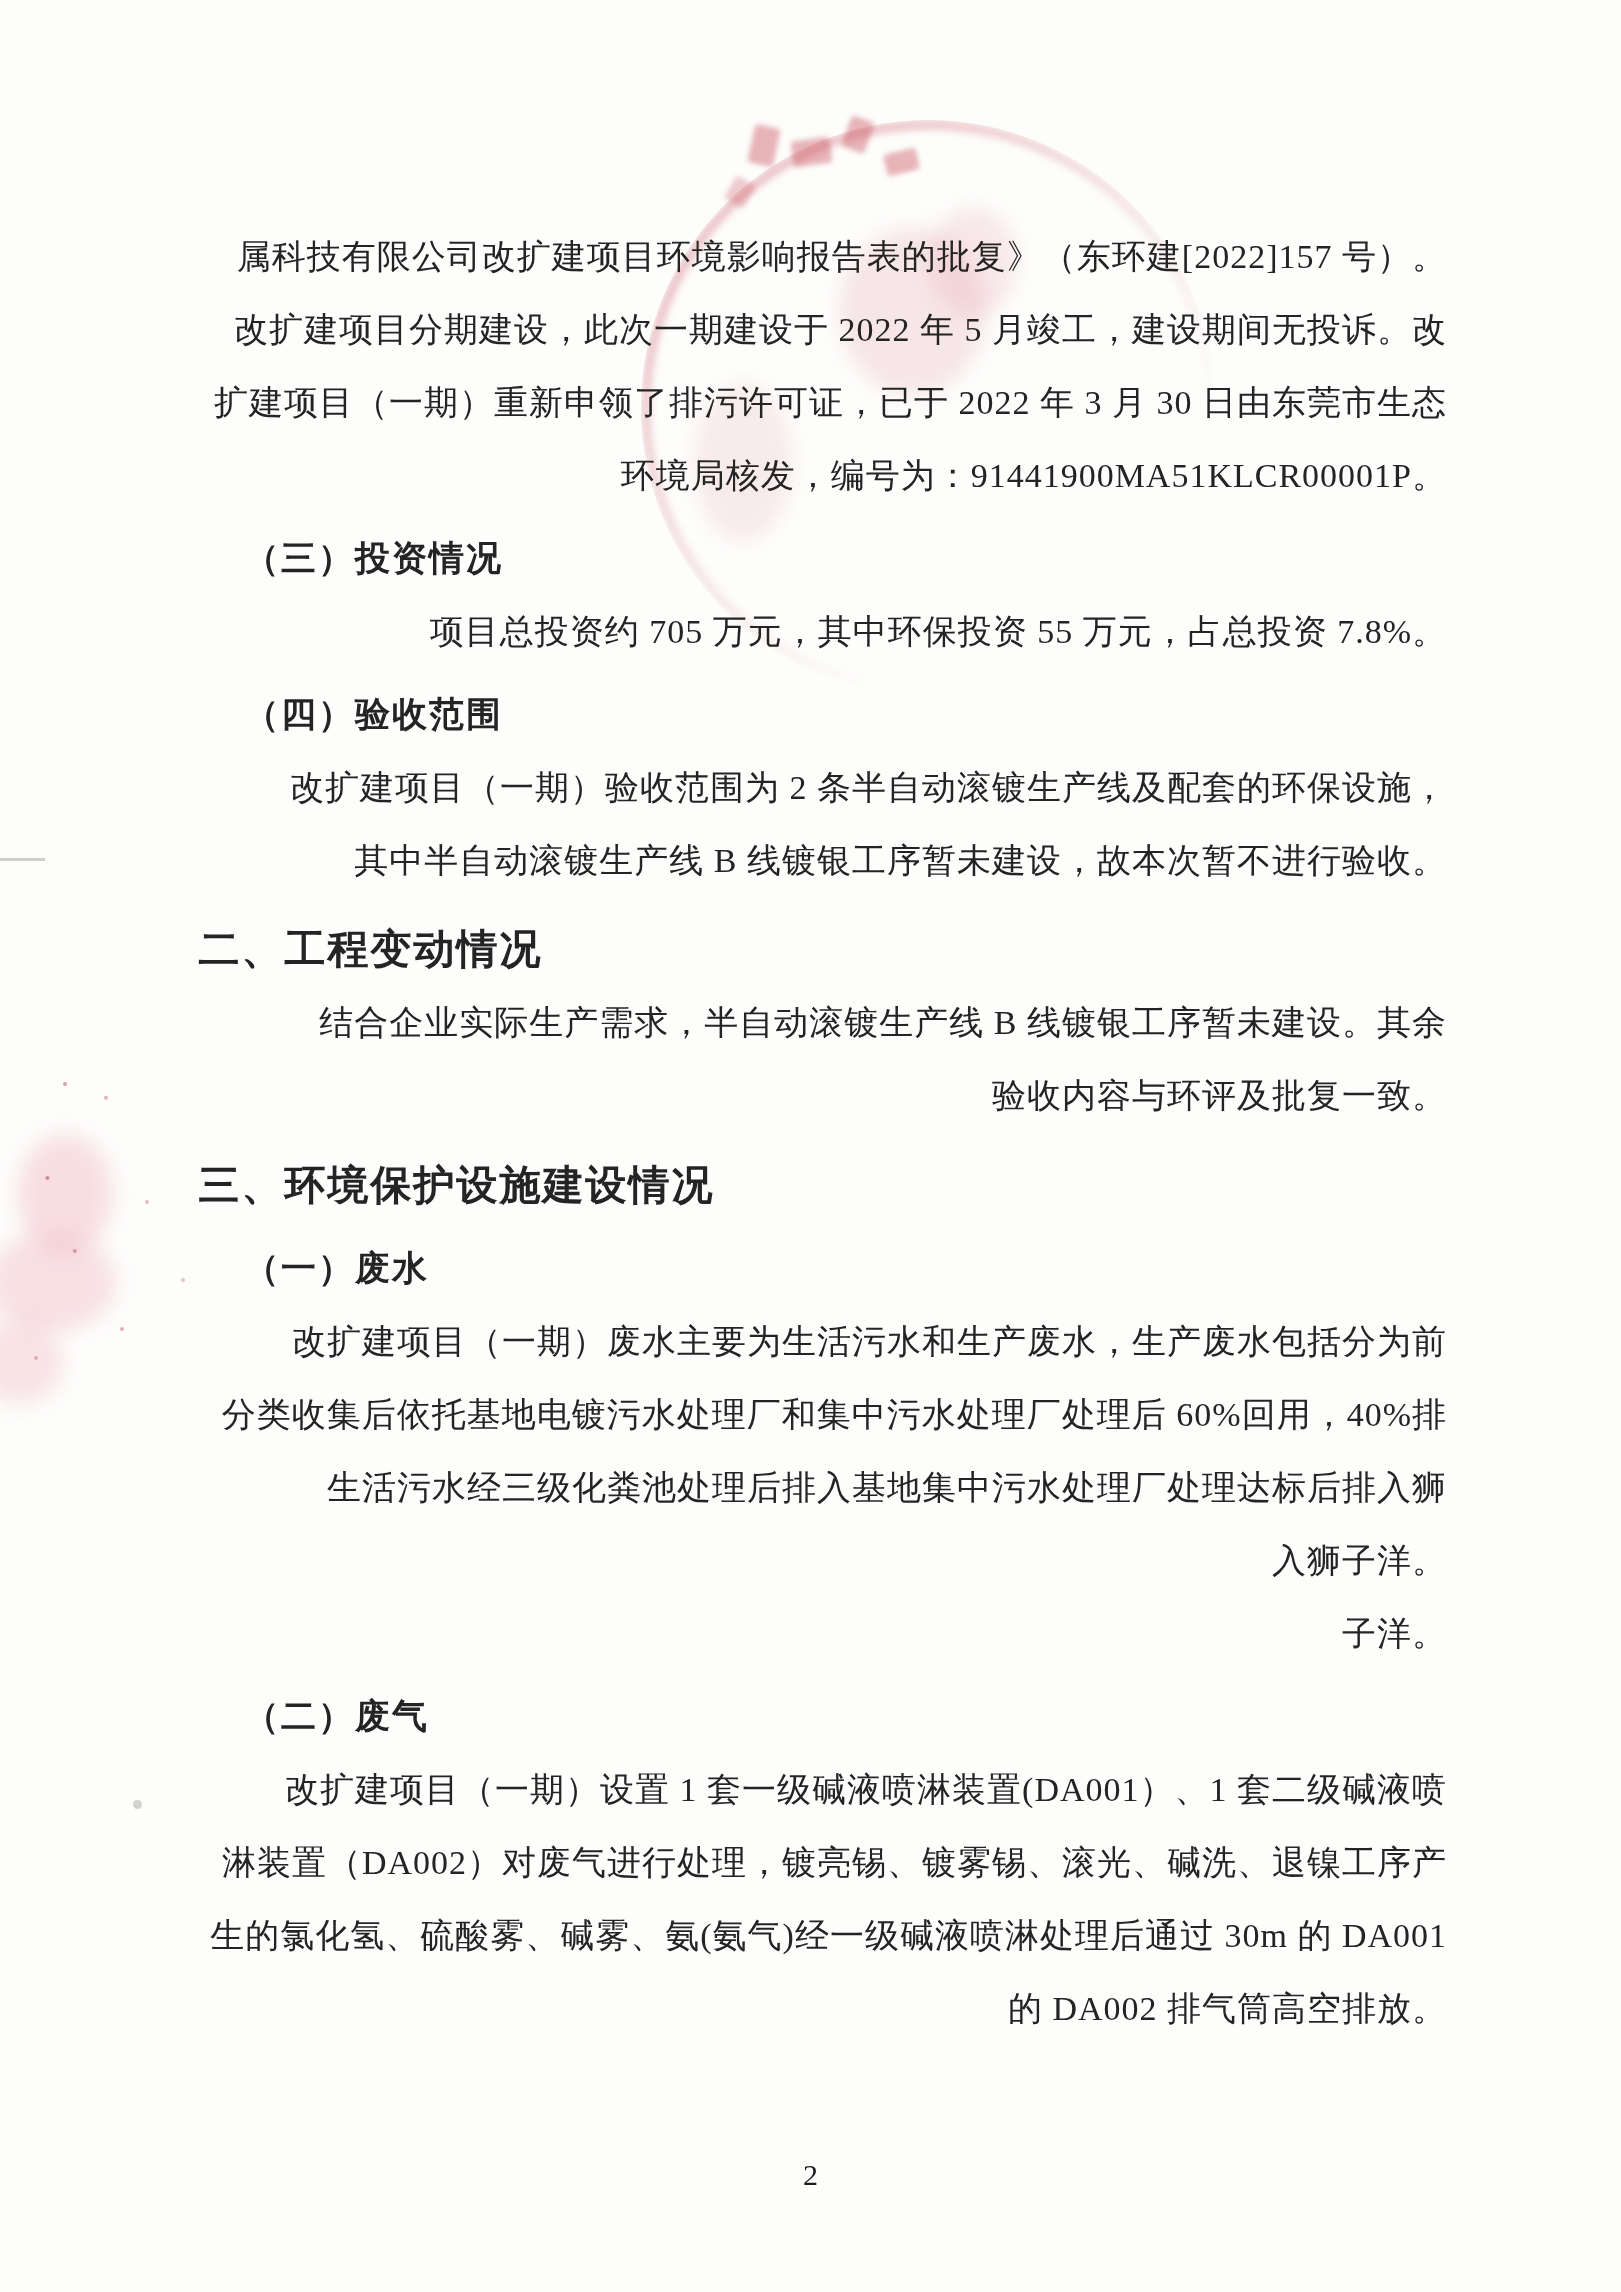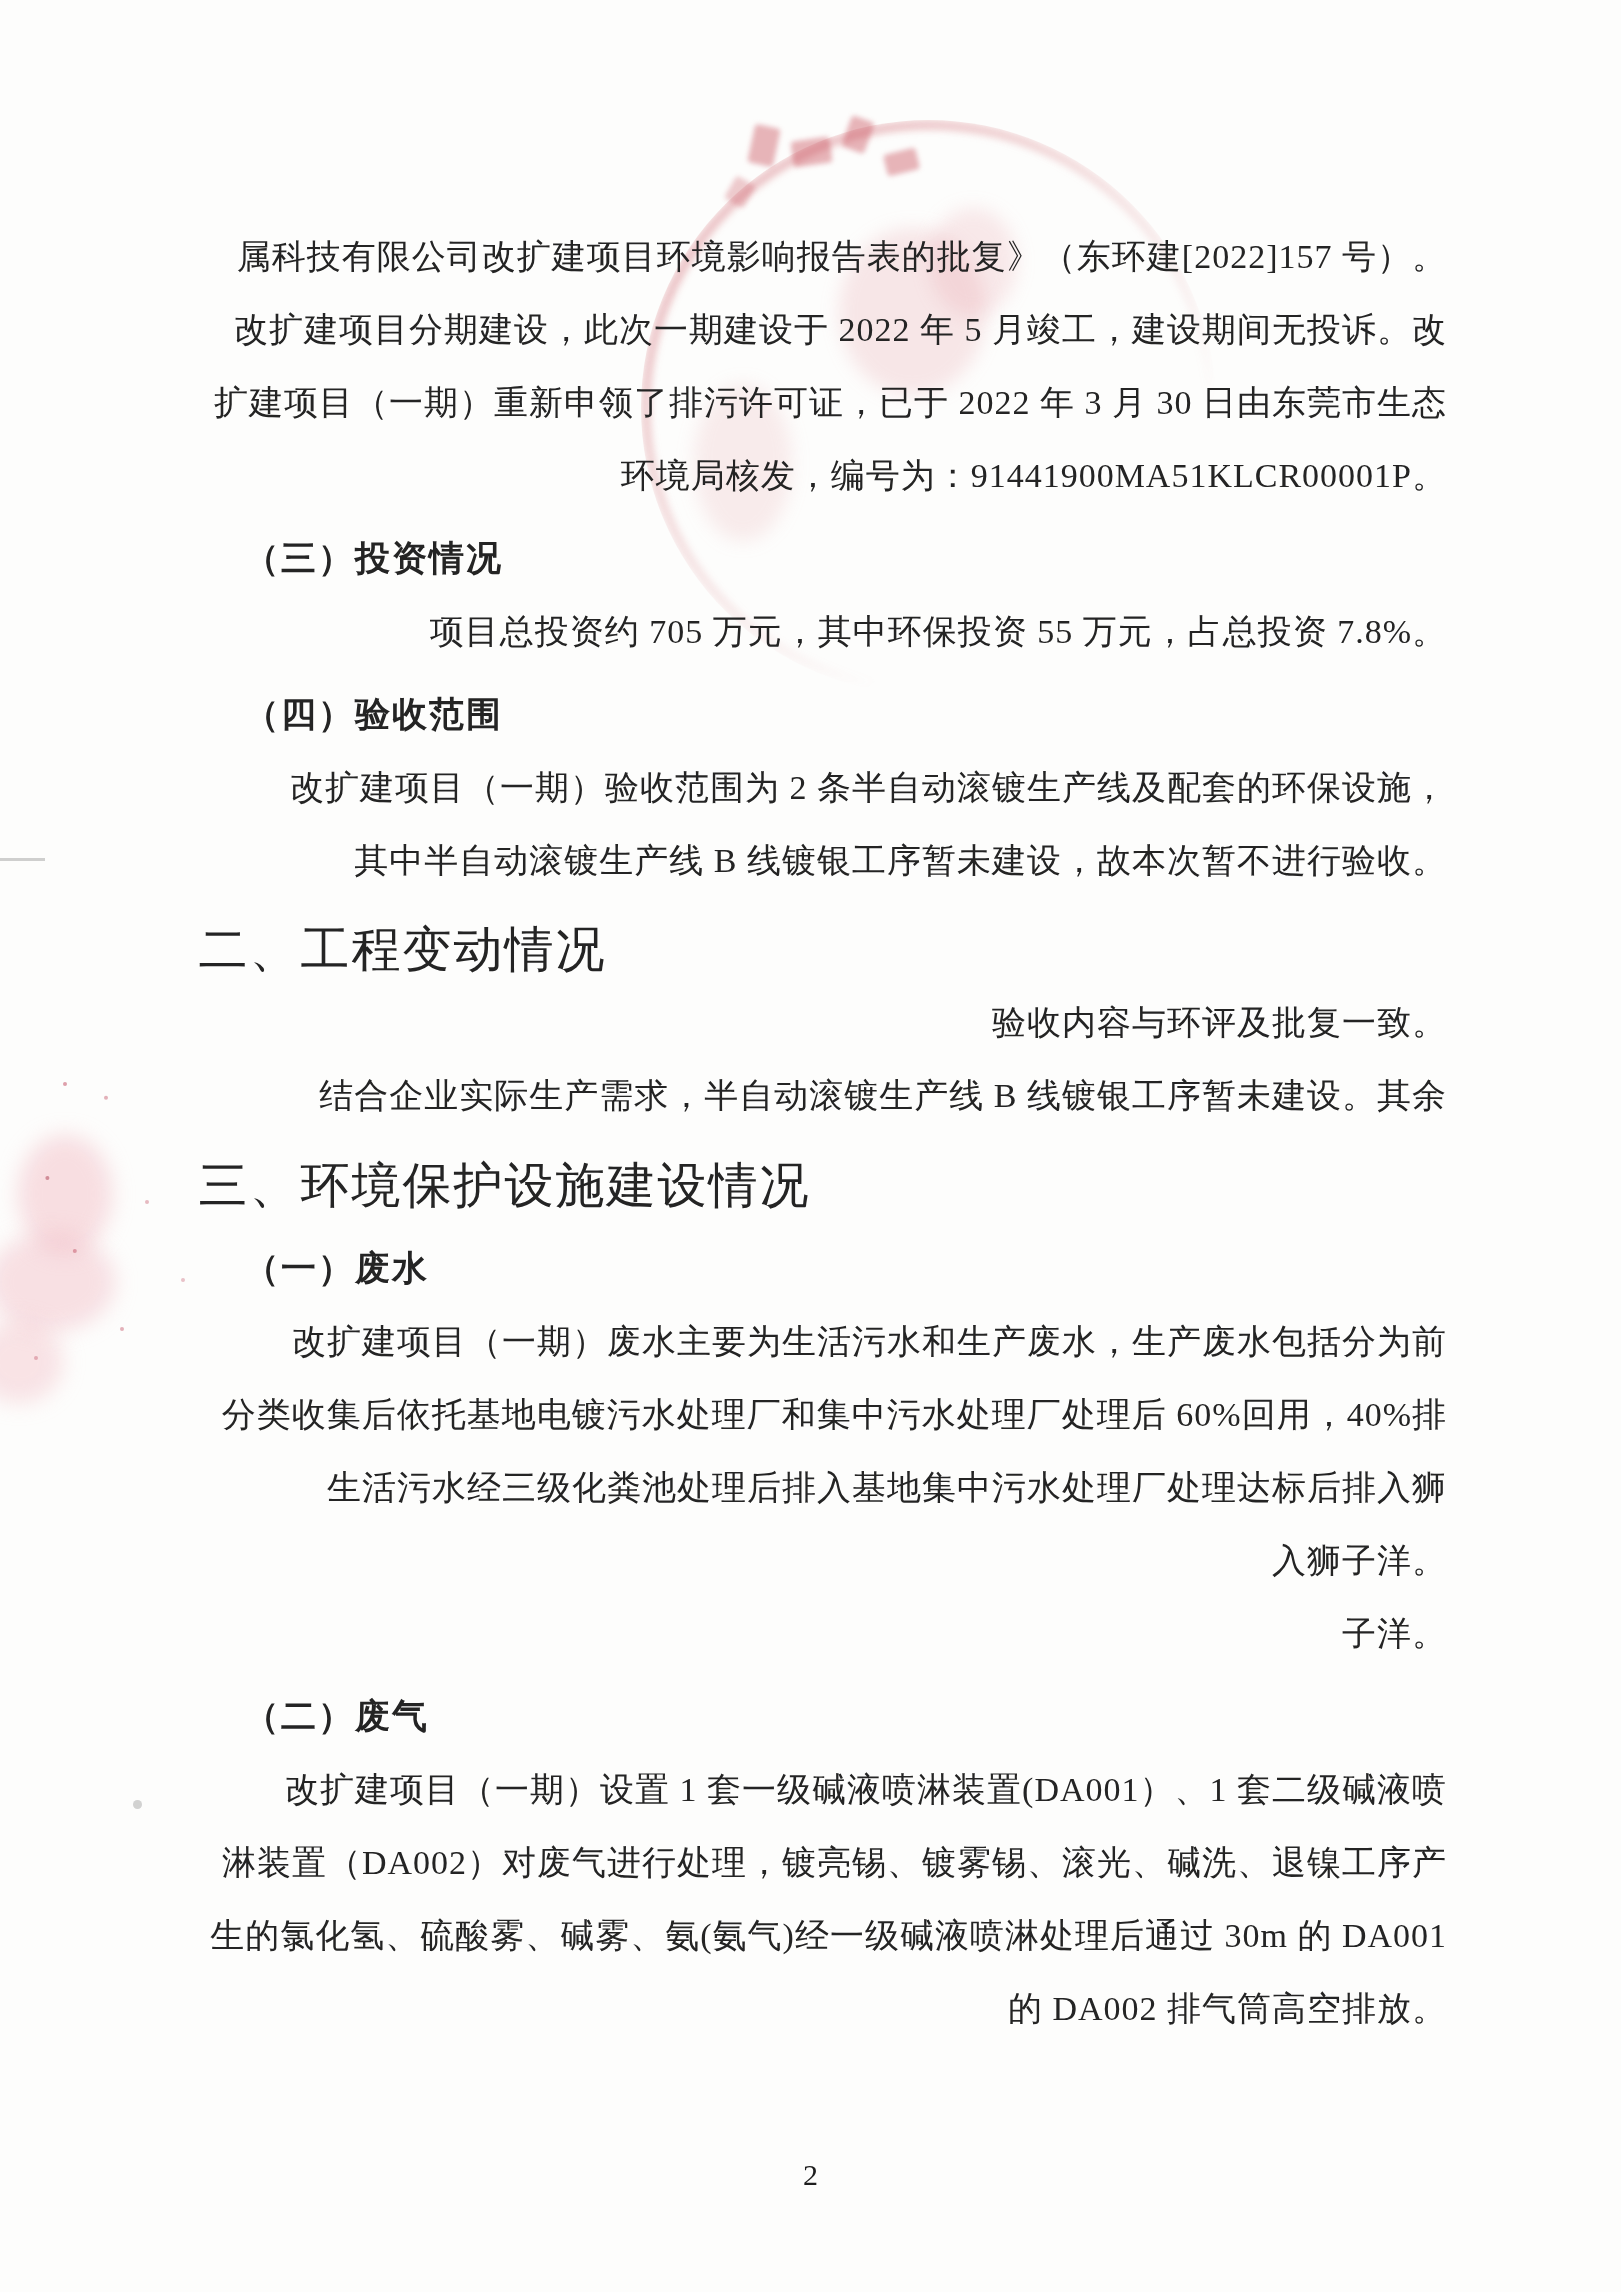--- a/index.html
+++ b/index.html
@@ -27,21 +27,21 @@
   .indent{padding-left:82px;font-family:Liberation Serif, serif;}
   .h3{
     font-family:Liberation Serif, serif;
     font-weight:bold;font-size:35px;
     height:73px;line-height:73px;
     padding-left:63px;letter-spacing:2px;
     margin-top:9.8px;
   }
   .h2{
     font-family:"Liberation Sans","DejaVu Sans",sans-serif;
-    font-weight:normal;font-size:49px;
+    font-weight:bold;font-size:41px;
     height:74px;line-height:74px;
     padding-left:17.6px;letter-spacing:2px;
     margin-top:15.7px;
   }
   .page-number{
     position:absolute;left:0;right:0;top:2158px;
     text-align:center;font-size:30px;color:#1e1e1e;
     z-index:2;
   }
   
@@ -121,22 +121,22 @@
     <div class="line">环境局核发，编号为：91441900MA51KLCR00001P。</div>
 
     <div class="h3">（三）投资情况</div>
     <div class="line indent">项目总投资约 705 万元，其中环保投资 55 万元，占总投资 7.8%。</div>
 
     <div class="h3">（四）验收范围</div>
     <div class="line indent">改扩建项目（一期）验收范围为 2 条半自动滚镀生产线及配套的环保设施，</div>
     <div class="line">其中半自动滚镀生产线 B 线镀银工序暂未建设，故本次暂不进行验收。</div>
 
     <div class="h2">二、工程变动情况</div>
+    <div class="line indent">结合企业实际生产需求，半自动滚镀生产线 B 线镀银工序暂未建设。其余</div>
     <div class="line">验收内容与环评及批复一致。</div>
-    <div class="line indent">结合企业实际生产需求，半自动滚镀生产线 B 线镀银工序暂未建设。其余</div>
 
     <div class="h2">三、环境保护设施建设情况</div>
 
     <div class="h3">（一）废水</div>
     <div class="line indent">改扩建项目（一期）废水主要为生活污水和生产废水，生产废水包括分为前</div>
     <div class="line">分类收集后依托基地电镀污水处理厂和集中污水处理厂处理后 60%回用，40%排</div>
     <div class="line indent">生活污水经三级化粪池处理后排入基地集中污水处理厂处理达标后排入狮</div>
     <div class="line">入狮子洋。</div>
     <div class="line">子洋。</div>
 

